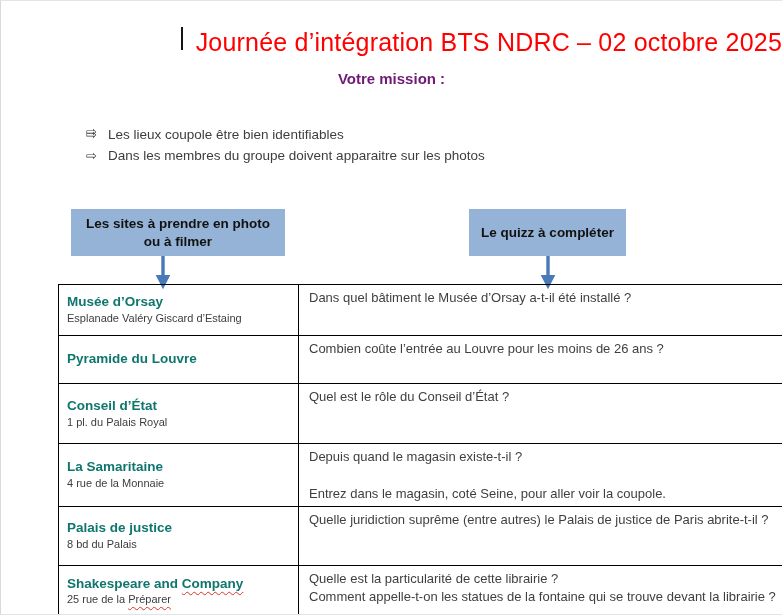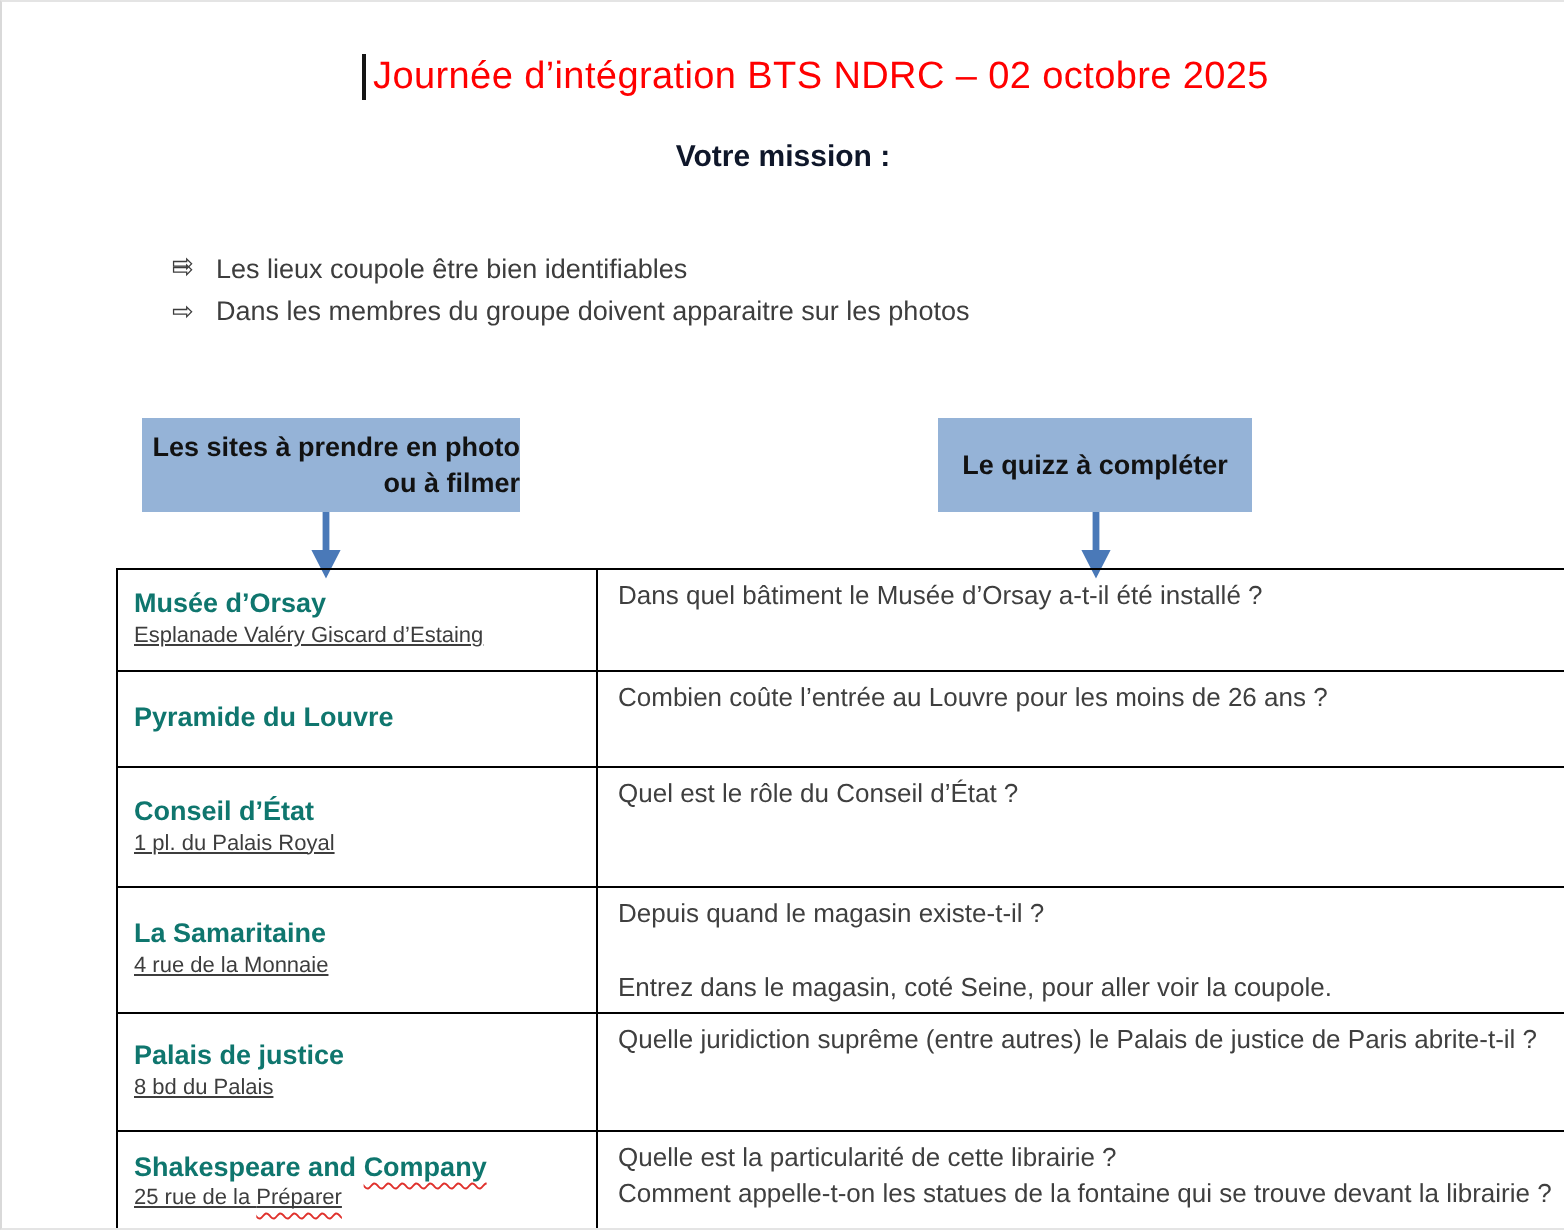--- a/index.html
+++ b/index.html
@@ -4,55 +4,55 @@
 <style>
   html,body{margin:0;padding:0;background:#fff;}
   .page{
     position:relative;width:782px;height:615px;background:#ffffff;
     font-family:"Liberation Sans", sans-serif;box-sizing:border-box;
     border-left:1px solid #d9d9d9;border-top:1px solid #e4e4e4;border-bottom:1px solid #e4e4e4;
     overflow:hidden;
   }
   .caret{position:absolute;left:180px;top:26px;width:2px;height:23px;background:#151515;}
   .title{
-    position:absolute;top:27px;left:38px;right:0;margin:0;text-align:center;
-    font-size:19px;font-weight:400;color:#ff0000;letter-spacing:.2px;
+    position:absolute;top:27px;left:38px;right:0;margin:0;text-align:right;
+    font-size:25px;font-weight:400;color:#ff0000;letter-spacing:.2px;
   }
-  .mission{position:absolute;top:67px;left:0;width:100%;text-align:center;color:#0f172a;}
+  .mission{position:absolute;top:67px;left:0;width:100%;text-align:center;color:#701a75;}
   .mission p{margin:0;font-size:15px;font-weight:700;line-height:1.45;}
   .squiggle{
     text-decoration-line:underline;text-decoration-style:wavy;
     text-decoration-color:#e0312c;text-decoration-thickness:1px;
     text-underline-offset:3px;text-decoration-skip-ink:none;
   }
   .bullets{position:absolute;top:122px;left:85px;width:596px;margin:0;padding:0;list-style:none;
     font-size:13.5px;color:#3d3d3d;}
   .bullets li{position:relative;padding-left:22px;margin-bottom:3px;line-height:1.35;}
   .bglyph{position:absolute;left:0;top:0;font-size:13px;color:#3d3d3d;}
   .bluebox{
     position:absolute;background:#95b3d7;color:#121212;font-weight:700;font-size:13.5px;
     display:flex;flex-direction:column;align-items:center;justify-content:center;
     text-align:center;line-height:1.3;
   }
   .bluebox span{display:block;}
-  .box1{left:70px;top:208px;width:189px;height:47px;align-items:flex-end;}
+  .box1{left:70px;top:208px;width:214px;height:47px;}
   .box2{left:468px;top:208px;width:157px;height:47px;}
   .arrow{position:absolute;width:20px;height:34px;}
   .a1{left:152px;top:255px;}
   .a2{left:537px;top:255px;}
   table.sites{
     position:absolute;left:57px;top:283px;border-collapse:collapse;table-layout:fixed;width:711px;
   }
   table.sites td{border:1.5px solid #000;overflow:hidden;}
   td.c1{width:225px;vertical-align:middle;padding:3px 6px 3px 8px;}
   td.c2{width:486px;vertical-align:top;padding:4px 10px 2px 10px;font-size:13px;color:#3f3f3f;line-height:1.42;}
   td.c2 p{margin:0;}
   td.c2 p.gap{margin-top:19px;}
   .nm{font-weight:700;font-size:13.5px;color:#0f766e;margin-bottom:1px;line-height:1.25;}
-  .ad{font-size:11px;color:#3d3d3d;line-height:1.25;text-decoration:underline;}
+  .ad{font-size:11px;color:#3d3d3d;line-height:1.25;}
   tr.r1{height:51px;} tr.r2{height:48px;} tr.r3{height:60px;}
   tr.r4{height:54px;} tr.r5{height:59px;} tr.r6{height:52px;}
 </style>
 </head>
 <body>
 
 <div class="page">
 
   <div class="caret"></div>
 

